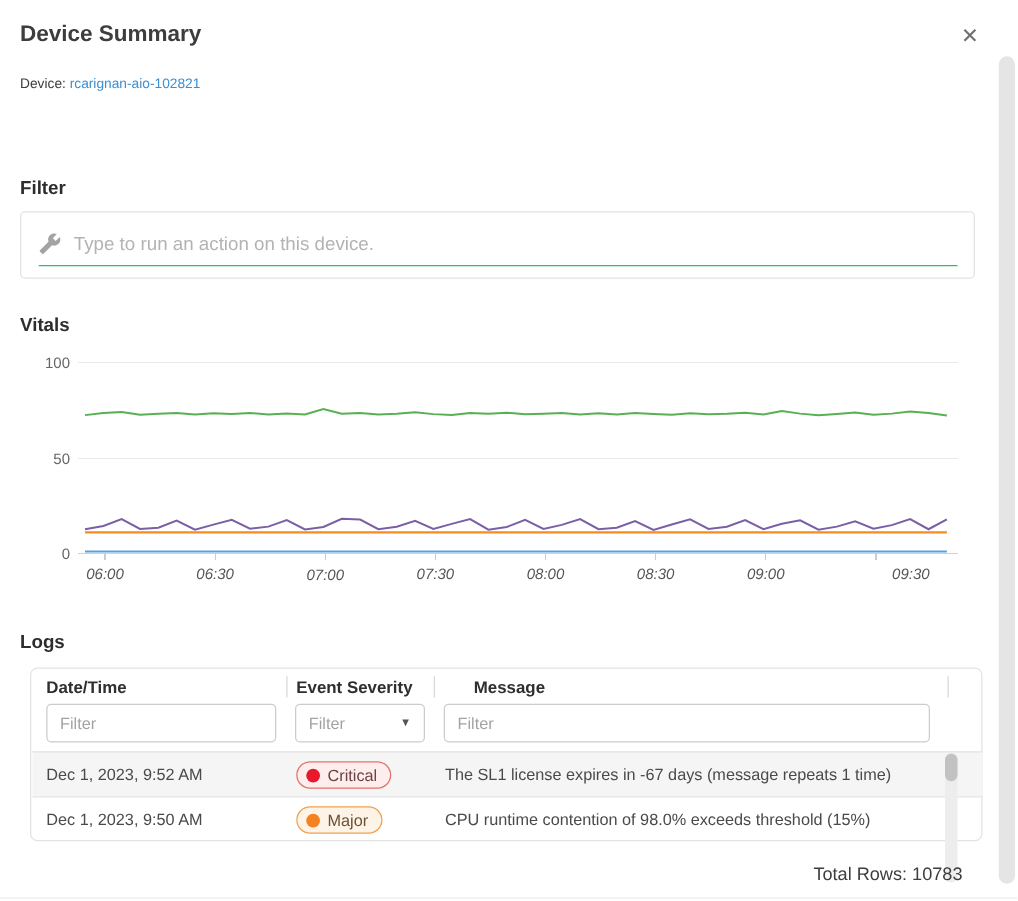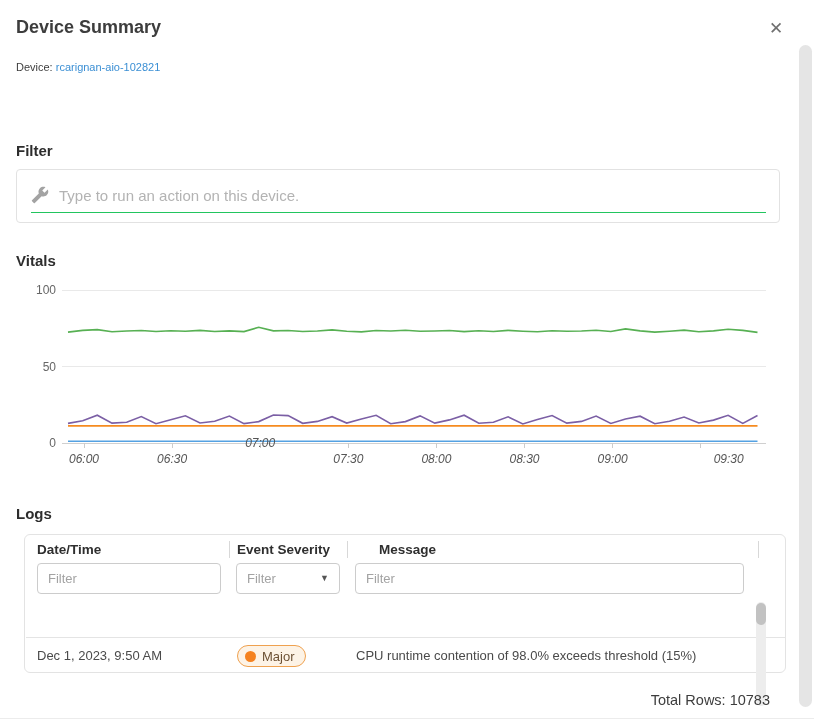--- a/index.html
+++ b/index.html
@@ -107,21 +107,21 @@
         <polyline points="68.0,153.4 82.7,150.8 97.3,145.2 112.0,153.1 126.7,152.2 141.3,146.5 156.0,153.7 170.7,149.7 185.4,145.8 200.0,153.0 214.7,151.3 229.4,146.1 244.0,153.6 258.7,151.6 273.4,145.0 288.1,145.6 302.7,153.3 317.4,151.4 332.1,146.7 346.7,153.1 361.4,149.1 376.1,145.3 390.7,153.7 405.4,151.6 420.1,145.9 434.8,153.1 449.4,149.9 464.1,145.2 478.8,153.3 493.4,152.2 508.1,146.8 522.8,153.9 537.4,149.6 552.1,145.5 566.8,153.1 581.5,151.4 596.1,146.1 610.8,153.4 625.5,149.0 640.1,146.2 654.8,153.7 669.5,151.3 684.1,147.0 698.8,153.0 713.5,150.1 728.1,145.3 742.8,153.4 757.5,145.5" fill="none" stroke="#7b5fa5" stroke-width="1.6"></polyline>
         <polyline points="68.0,155.9 82.7,155.9 97.3,155.9 112.0,155.9 126.7,155.9 141.3,155.9 156.0,155.9 170.7,155.9 185.4,155.9 200.0,155.9 214.7,155.9 229.4,155.9 244.0,155.9 258.7,155.9 273.4,155.9 288.1,155.9 302.7,155.9 317.4,155.9 332.1,155.9 346.7,155.9 361.4,155.9 376.1,155.9 390.7,155.9 405.4,155.9 420.1,155.9 434.8,155.9 449.4,155.9 464.1,155.9 478.8,155.9 493.4,155.9 508.1,155.9 522.8,155.9 537.4,155.9 552.1,155.9 566.8,155.9 581.5,155.9 596.1,155.9 610.8,155.9 625.5,155.9 640.1,155.9 654.8,155.9 669.5,155.9 684.1,155.9 698.8,155.9 713.5,155.9 728.1,155.9 742.8,155.9 757.5,155.9" fill="none" stroke="#f68b1f" stroke-width="1.6"></polyline>
         <polyline points="68.0,171.2 82.7,171.2 97.3,171.2 112.0,171.2 126.7,171.2 141.3,171.2 156.0,171.2 170.7,171.2 185.4,171.2 200.0,171.2 214.7,171.2 229.4,171.2 244.0,171.2 258.7,171.2 273.4,171.2 288.1,171.2 302.7,171.2 317.4,171.2 332.1,171.2 346.7,171.2 361.4,171.2 376.1,171.2 390.7,171.2 405.4,171.2 420.1,171.2 434.8,171.2 449.4,171.2 464.1,171.2 478.8,171.2 493.4,171.2 508.1,171.2 522.8,171.2 537.4,171.2 552.1,171.2 566.8,171.2 581.5,171.2 596.1,171.2 610.8,171.2 625.5,171.2 640.1,171.2 654.8,171.2 669.5,171.2 684.1,171.2 698.8,171.2 713.5,171.2 728.1,171.2 742.8,171.2 757.5,171.2" fill="none" stroke="#54a1e2" stroke-width="1.6"></polyline>
       </svg>
     <div id="chart-labels">
         <div class="ylabel" style="left: 16px; top: 166px;">0</div>
         <div class="ylabel" style="left: 16px; top: 89.5px;">50</div>
         <div class="ylabel" style="left: 16px; top: 13px; text-align: right;">100</div>
         <div class="xlabel" style="left: 62px; top: 182px;">06:00</div>
         <div class="xlabel" style="left: 150.1px; top: 182px;">06:30</div>
-        <div class="xlabel" style="left: 238.2px; top: 166px;">07:00</div>
+        <div class="xlabel" style="left: 238.2px; top: 183px;">07:00</div>
         <div class="xlabel" style="left: 326.3px; top: 182px;">07:30</div>
         <div class="xlabel" style="left: 414.4px; top: 182px;">08:00</div>
         <div class="xlabel" style="left: 502.5px; top: 182px;">08:30</div>
         <div class="xlabel" style="left: 590.6px; top: 182px;">09:00</div>
         <div class="xlabel" style="left: 678.7px; top: 182px; margin-left: 28px;">09:30</div>
       </div>
   </div>
 
   <h2 class="section-title" style="top:505px;">Logs</h2>
   <div class="logs-card">
@@ -130,20 +130,28 @@
     <div class="col-head" style="left:212px;">Event Severity</div>
     <div class="col-sep" style="left:322px;"></div>
     <div class="col-head" style="left:330px;margin-left:24px;">Message</div>
     <div class="col-sep" style="left:733px;"></div>
 
     <input class="filter-input" style="left: 12px; width: 184px;" placeholder="Filter">
     <input class="filter-input" style="left: 211px; width: 104px;" placeholder="Filter">
     <span class="caret" style="left:295px;">▼</span>
     <input class="filter-input" style="left: 330px; width: 389px;" placeholder="Filter">
 
+    <div class="log-row row-striped" style="top:66px;">
+      <span class="cell-date">Dec 1, 2023, 9:52 AM</span>
+      <span class="badge badge-critical">
+        <span class="dot"></span>
+        <span>Critical</span>
+      </span>
+      <span class="cell-msg">The SL1 license expires in -67 days (message repeats 1 time)</span>
+    </div>
     <div class="log-row" style="top:102px;">
       <span class="cell-date">Dec 1, 2023, 9:50 AM</span>
       <span class="badge badge-major">
         <span class="dot"></span>
         <span>Major</span>
       </span>
       <span class="cell-msg">CPU runtime contention of 98.0% exceeds threshold (15%)</span>
     </div>
 
     <div class="inner-scroll-track">

